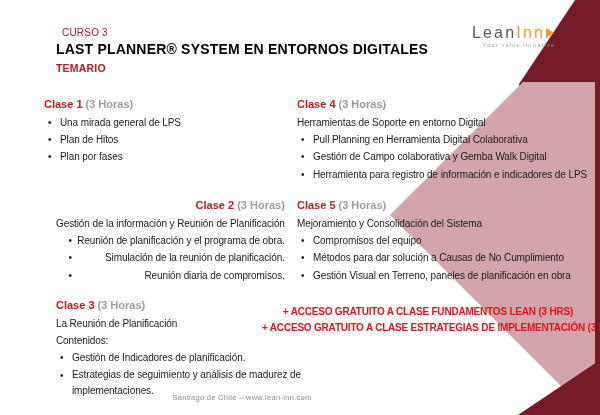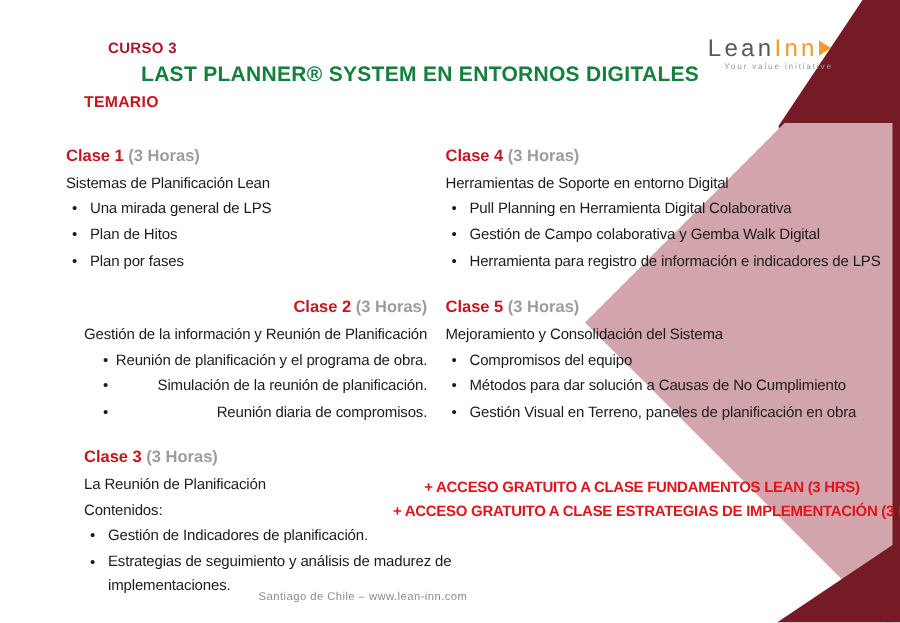--- a/index.html
+++ b/index.html
@@ -9,28 +9,27 @@
     background:#ffffff;
   }
   .slide {
     position:relative; width:600px; height:415px;
     background:#ffffff; overflow:hidden;
   }
   .bg-svg { position:absolute; left:0; top:0; width:600px; height:415px; }
 
   
   .kicker {
-    position:absolute; left:72px; top:27px;
-    font-size:10px; font-weight:bold; color:#A6192E; letter-spacing:.2px;
+    position:absolute; left:62px; top:27px;
+    font-size:10px; font-weight:normal; color:#A6192E; letter-spacing:.2px;
   }
   .main-title {
     position:absolute; left:56px; top:41px;
-    font-size:14px; font-weight:bold; color:#15803d; letter-spacing:.2px;
+    font-size:14px; font-weight:bold; color:#000000; letter-spacing:.2px;
     white-space:nowrap;
-    margin-left:38px;
   }
   .section-label {
     position:absolute; left:56px; top:62px;
     font-size:10.5px; font-weight:bold; color:#C4161C; letter-spacing:.2px;
   }
 
   
   .logo {
     position:absolute; left:468px; top:24px; width:90px; text-align:center;
   }
@@ -57,21 +56,21 @@
     white-space:nowrap; letter-spacing:-0.1px;
   }
   .bullet-line { display:flex; }
   .dot { width:16px; padding-left:4px; box-sizing:border-box; }
   .bullet-text { flex:1; }
   .wrap .bullet-text { white-space:normal; line-height:16.8px; }
   .wrap { white-space:normal; width:254px; }
 
   
   .bonus {
-    position:absolute; left:262px; top:318px; width:332px;
+    position:absolute; left:262px; top:304px; width:332px;
     text-align:center; font-size:10px; font-weight:bold;
     color:#E3131B; line-height:15.5px; letter-spacing:-0.2px;
   }
   .bonus div { white-space:nowrap; }
 
   
   .footer {
     position:absolute; left:0; top:393px; width:484px;
     text-align:center; font-size:7.5px; color:#8C8C8C; letter-spacing:.3px;
   }
@@ -95,21 +94,20 @@
     <div class="logo-row">
       <span class="logo-lean">Lean</span><span class="logo-inn">Inn</span><span class="logo-arrow"></span>
     </div>
     <div class="logo-tagline">Your value initiative</div>
   </div>
 
   <section class="class-block" style="left:44px; top:98px;">
     <div class="class-heading">
       <span>Clase 1</span><span class="hours">(3 Horas)</span>
     </div>
-    <div class="line">Sistemas de Planificación Lean</div>
     <div class="line bullet-line">
       <span class="dot">•</span>
       <span class="bullet-text">Una mirada general de LPS</span>
     </div>
     <div class="line bullet-line">
       <span class="dot">•</span>
       <span class="bullet-text">Plan de Hitos</span>
     </div>
     <div class="line bullet-line">
       <span class="dot">•</span>

